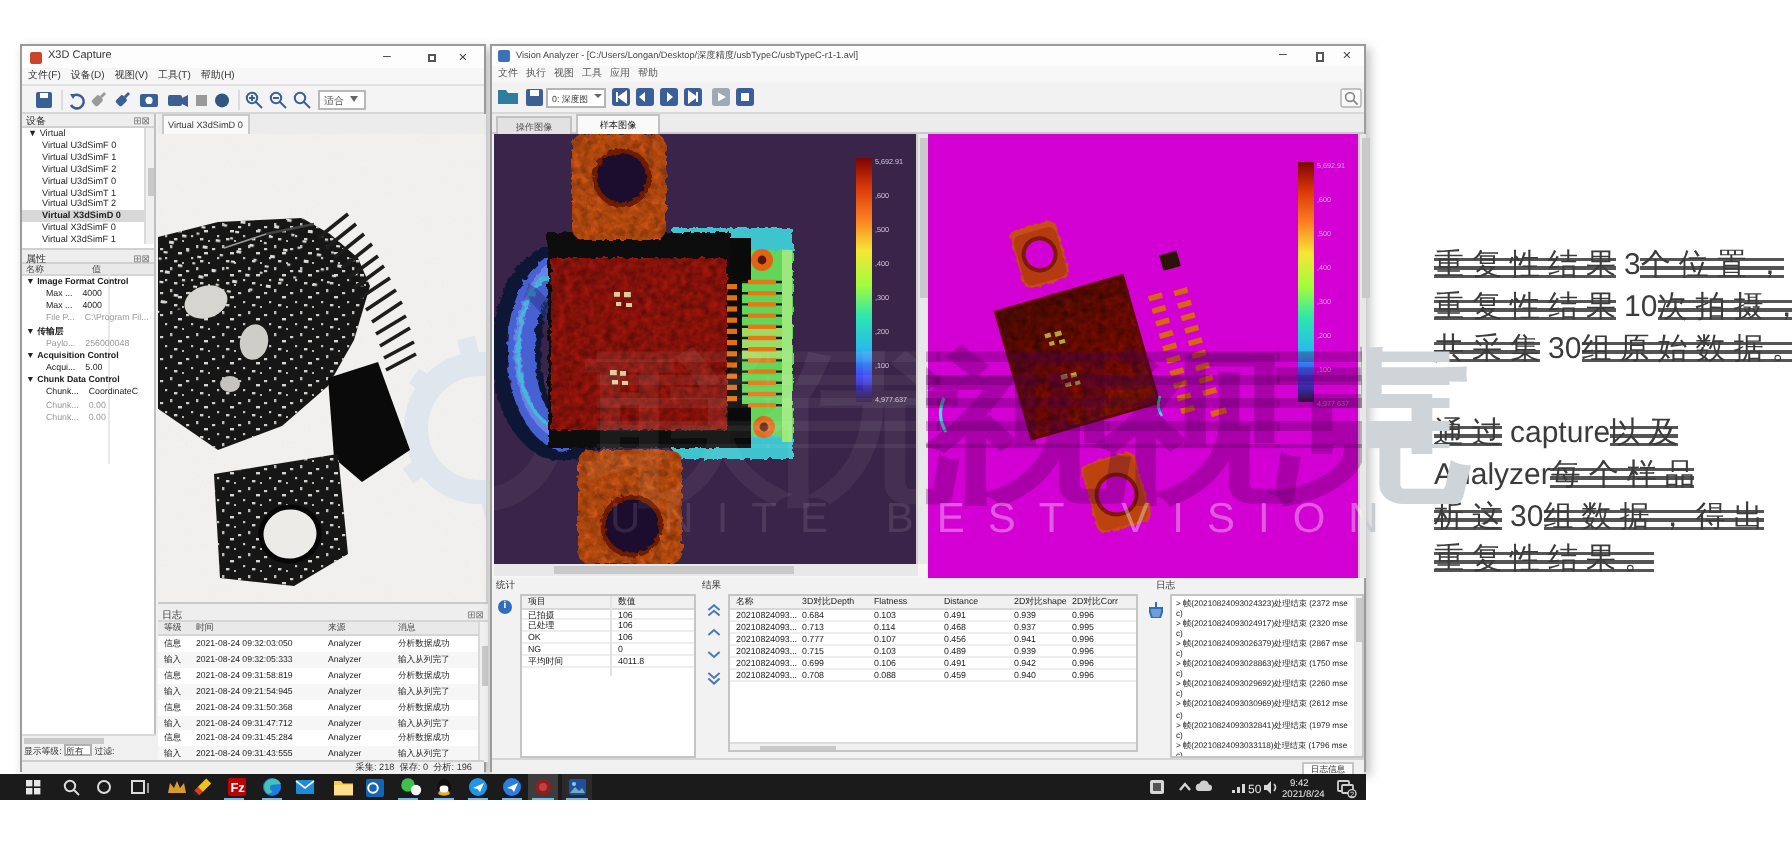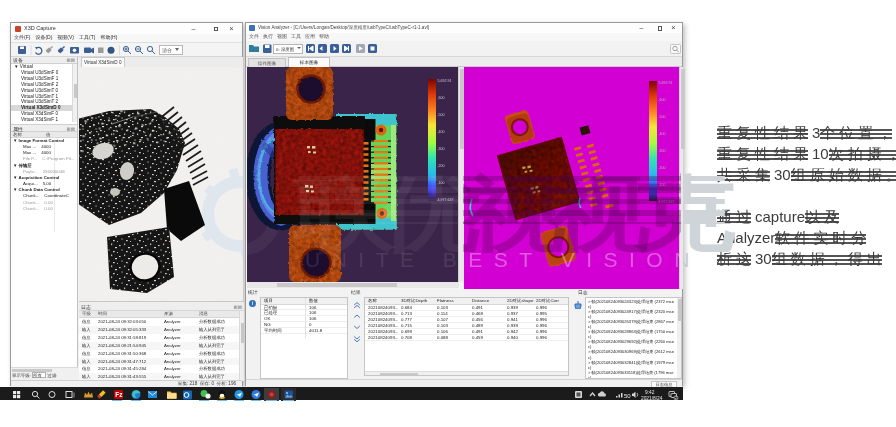--- a/index.html
+++ b/index.html
@@ -717,21 +717,21 @@
     <text x="645" y="6" font-size="4.8" fill="#e8e8e8" font-family="Liberation Sans">9:42</text>
     <text x="641" y="11.5" font-size="4.8" fill="#e8e8e8" font-family="Liberation Sans">2021/8/24</text>
     <rect x="669" y="3.5" width="5.5" height="5" rx="0.5" fill="none" stroke="#cfcfcf" stroke-width="0.9"></rect>
       <rect x="671" y="5.5" width="5.5" height="4" rx="0.5" fill="#1b1b1b" stroke="#cfcfcf" stroke-width="0.9"></rect>
       <circle cx="676" cy="9.8" r="2" fill="#1b1b1b" stroke="#cfcfcf" stroke-width="0.7"></circle>
       <text x="675" y="11.3" font-size="3.8" fill="#e8e8e8" font-family="Liberation Sans">2</text>
   </svg>
 </div>
 
 <div class="abs" style="left:717px;top:122px;width:190px;font-size:15px;line-height:21px;color:#3b3b3b;">
-<span class="cj">重复性结果</span>3<span class="cj">个位置，</span><br><span class="cj">重复性结果</span>10<span class="cj">次拍摄，</span><br><span class="cj">共采集</span>30<span class="cj">组原始数据。</span><br><br><span class="cj">通过</span>capture<span class="cj">以及</span><br>Analyzer<span class="cj">软件实时分</span><br><span class="cj">析这</span>30<span class="cj">组数据，得出</span><br>
+<span class="cj">重复性结果</span>3<span class="cj">个位置，</span><br><span class="cj">重复性结果</span>10<span class="cj">次拍摄，</span><br><span class="cj">共采集</span>30<span class="cj">组原始数据。</span><br><br><span class="cj">通过</span>capture<span class="cj">以及</span><br>Analyzer<span class="cj">每个样品</span><br><span class="cj">析这</span>30<span class="cj">组数据，得出</span><br><span class="cj">重复性结果。</span>
 </div>
 
 <div id="watermark">
 
   <div class="abs" style="left:246px;top:66px;width:212px;height:215px;overflow:hidden;pointer-events:none;">
     <div class="abs" style="left:47px;top:94px;width:600px;font-size:78px;color:rgba(255,255,255,0.06);font-weight:bold;">
       <span class="abs wj" style="transform:scale(1.32,1.05);transform-origin:0 0;left:0;">联</span>
         <span class="abs wj" style="transform:scale(1.32,1.05);transform-origin:0 0;left:85px;">优</span>
     </div>
     <div class="abs" style="left:59px;top:182px;width:600px;font-size:21px;letter-spacing:11.5px;color:rgba(255,255,255,0.10);">UNITE BEST VISION</div>

